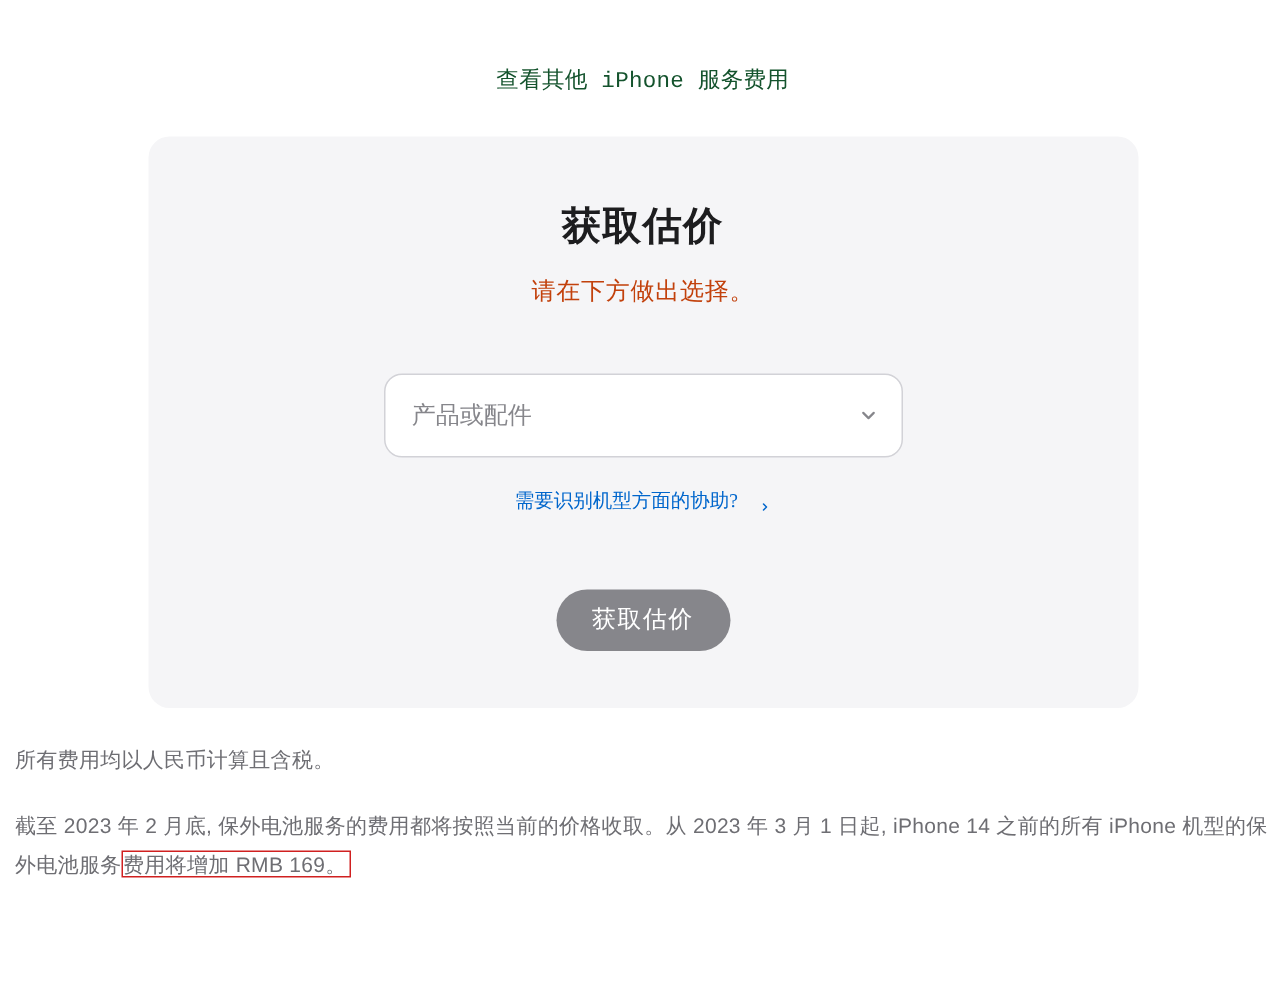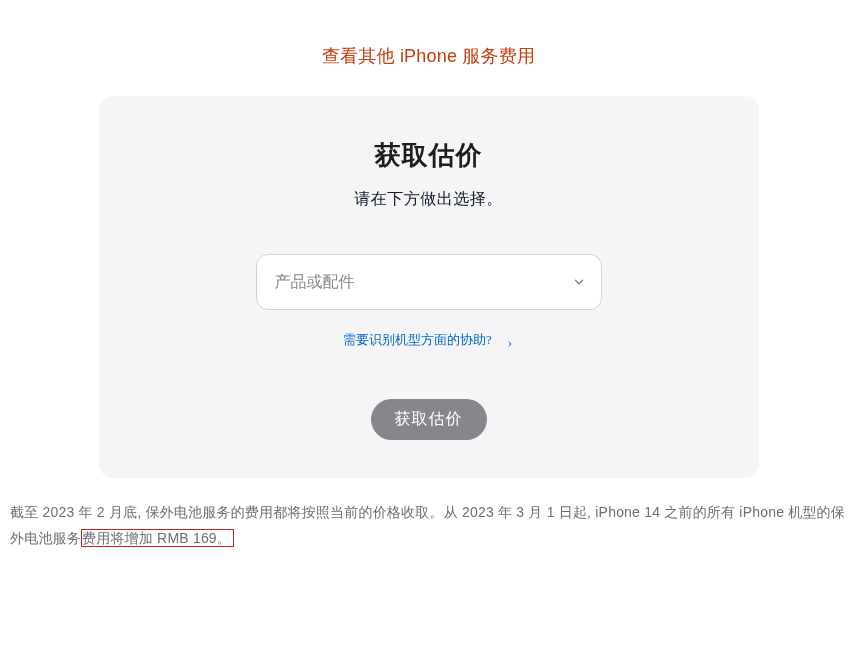--- a/index.html
+++ b/index.html
@@ -13,44 +13,45 @@
       width: 857px;
       height: 663px;
       padding: 0;
       color: #1d1d1f;
     }
     .top-link {
       text-align: center;
       padding: 44px 0 28px 0;
     }
     .top-link a {
-      color: #c2410c;
+      color: #14532d;
       text-decoration: none;
-      font-size: 18px;
+      font-size: 15px;
       letter-spacing: 0.2px;
+      font-family: Liberation Mono, monospace;
     }
     .card {
       width: 660px;
       margin: 0 auto;
       background: #f5f5f7;
       border-radius: 14px;
       padding: 42px 40px 38px 40px;
       text-align: center;
       font-family: Liberation Serif, serif;
     }
     .card-title {
       font-size: 26px;
       font-weight: 600;
       letter-spacing: 1px;
       margin-bottom: 16px;
       color: #1d1d1f;
     }
     .card-subtitle {
       font-size: 16px;
-      color: #0f172a;
+      color: #c2410c;
       margin-bottom: 44px;
       letter-spacing: 0.5px;
     }
     .select-wrap {
       width: 346px;
       margin: 0 auto 20px auto;
       position: relative;
     }
     .select-btn {
       width: 100%;
@@ -151,16 +152,17 @@
             <polyline points="9 6 15 12 9 18"></polyline>
           </svg>
       </span>
     </a>
   </div>
 
   <button class="estimate-btn">获取估价</button>
 </div>
 
 <div class="footer-text">
+  <p>所有费用均以人民币计算且含税。</p>
   <p class="footer-p2">
     <span>截至 2023 年 2 月底, 保外电池服务的费用都将按照当前的价格收取。从 2023 年 3 月 1 日起, iPhone 14 之前的所有 iPhone 机型的保外电池服务</span><span class="red-box">费用将增加 RMB 169。</span>
   </p>
 </div>
 
 </body></html>

